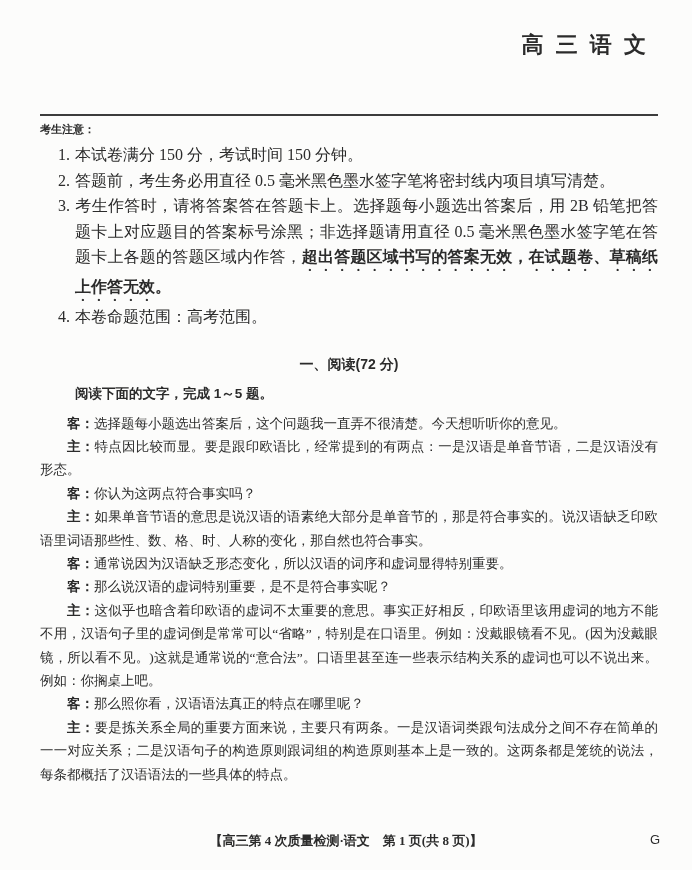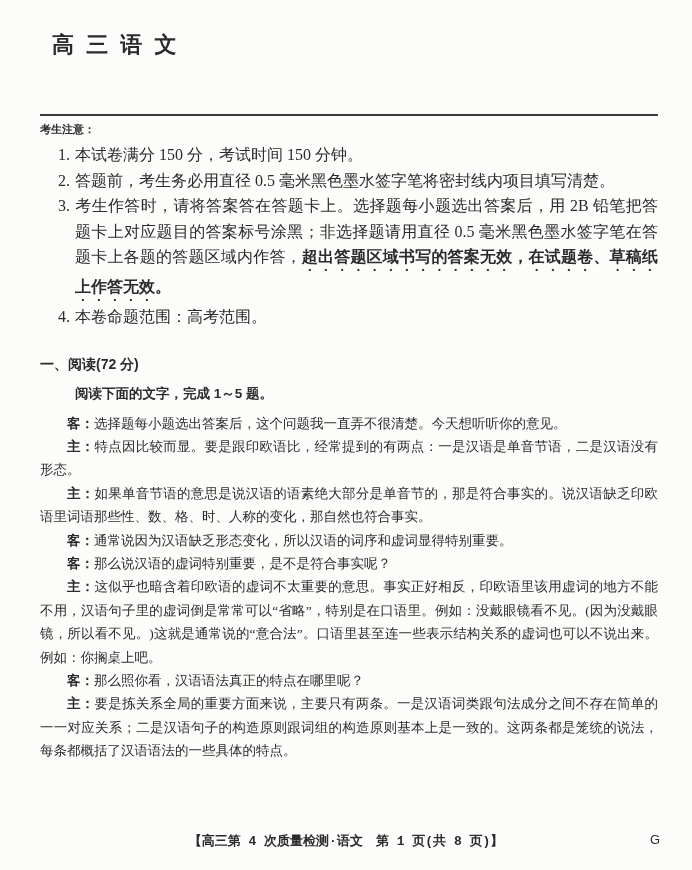--- a/index.html
+++ b/index.html
@@ -16,21 +16,21 @@
     color: #2b2b2b;
     font-family: "Liberation Serif", "DejaVu Serif", serif;
     overflow: hidden;
     box-sizing: border-box;
   }
   .content {
     position: relative;
     padding: 0 34px 0 40px;
   }
   .doc-title {
-    text-align: left;
+    text-align: right;
     font-family: "Liberation Serif", "DejaVu Serif", serif;
     font-weight: bold;
     font-size: 22px;
     letter-spacing: 0.55em;
     padding-top: 30px;
     margin: 0 0 0 0.55em; 
   }
   .rule {
     border: none;
     border-top: 2px solid #3c3c3c;
@@ -57,20 +57,21 @@
     -webkit-text-emphasis: filled dot #2b2b2b;
     -webkit-text-emphasis-position: under right;
     text-emphasis: filled dot #2b2b2b;
     text-emphasis-position: under right;
   }
   .part-heading {
     font-family: "Liberation Sans", "DejaVu Sans", sans-serif;
     font-weight: bold;
     font-size: 14px;
     margin: 26px 0 0 0;
+    text-align: center;
   }
   .sub-heading, .instruction {
     font-family: "Liberation Sans", "DejaVu Sans", sans-serif;
     font-weight: bold;
     font-size: 13.5px;
     margin: 10px 0 0 35px;
   }
   .instruction { margin-top: 11px; }
   .dialogue { margin-top: 9px; }
   .para {
@@ -90,21 +91,21 @@
     right: 0;
     bottom: 18px;
     height: 20px;
     font-size: 13px;
   }
   .footer-center {
     position: absolute;
     left: 0;
     right: 0;
     text-align: center;
-    font-family: Liberation Mono, monospace;
+    font-family: Liberation Serif, serif;
     font-weight: bold;
   }
   .footer-right {
     position: absolute;
     right: 32px;
     top: 0;
     font-family: "Liberation Sans", "DejaVu Sans", sans-serif;
   }
 </style>
 </head>
@@ -128,20 +129,21 @@
 
       <p class="notice-item"><span class="num">4.</span><span>本卷命题范围：高考范围。</span></p>
     </div>
 
     <div class="part-heading">一、阅读(72 分)</div>
     <div class="instruction">阅读下面的文字，完成 1～5 题。</div>
 
     <div class="dialogue">
       <p class="para"><b>客：</b><span>选择题每小题选出答案后，这个问题我一直弄不很清楚。今天想听听你的意见。</span></p>
       <p class="para"><b>主：</b><span>特点因比较而显。要是跟印欧语比，经常提到的有两点：一是汉语是单音节语，二是汉语没有形态。</span></p>
+      <p class="para"><b>客：</b><span>你认为这两点符合事实吗？</span></p>
       <p class="para"><b>主：</b><span>如果单音节语的意思是说汉语的语素绝大部分是单音节的，那是符合事实的。说汉语缺乏印欧语里词语那些性、数、格、时、人称的变化，那自然也符合事实。</span></p>
       <p class="para"><b>客：</b><span>通常说因为汉语缺乏形态变化，所以汉语的词序和虚词显得特别重要。</span></p>
       <p class="para"><b>客：</b><span>那么说汉语的虚词特别重要，是不是符合事实呢？</span></p>
       <p class="para"><b>主：</b><span>这似乎也暗含着印欧语的虚词不太重要的意思。事实正好相反，印欧语里该用虚词的地方不能不用，汉语句子里的虚词倒是常常可以“省略”，特别是在口语里。例如：没戴眼镜看不见。(因为没戴眼镜，所以看不见。)这就是通常说的“意合法”。口语里甚至连一些表示结构关系的虚词也可以不说出来。例如：你搁桌上吧。</span></p>
       <p class="para"><b>客：</b><span>那么照你看，汉语语法真正的特点在哪里呢？</span></p>
       <p class="para"><b>主：</b><span>要是拣关系全局的重要方面来说，主要只有两条。一是汉语词类跟句法成分之间不存在简单的一一对应关系；二是汉语句子的构造原则跟词组的构造原则基本上是一致的。这两条都是笼统的说法，每条都概括了汉语语法的一些具体的特点。</span></p>
 
     </div>
 
   </div>

